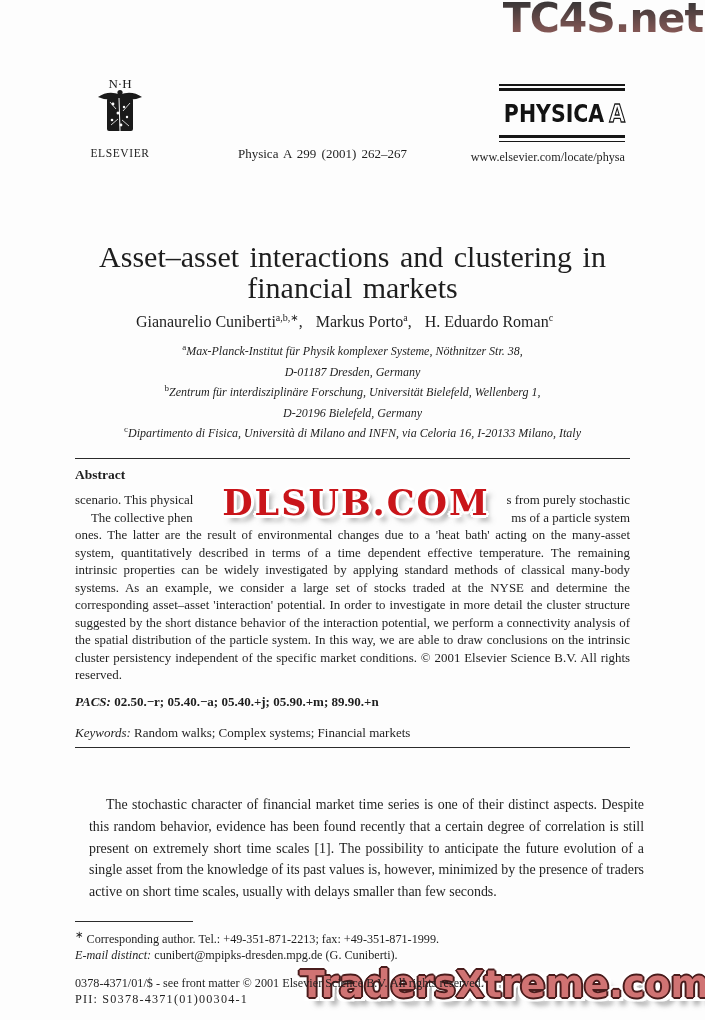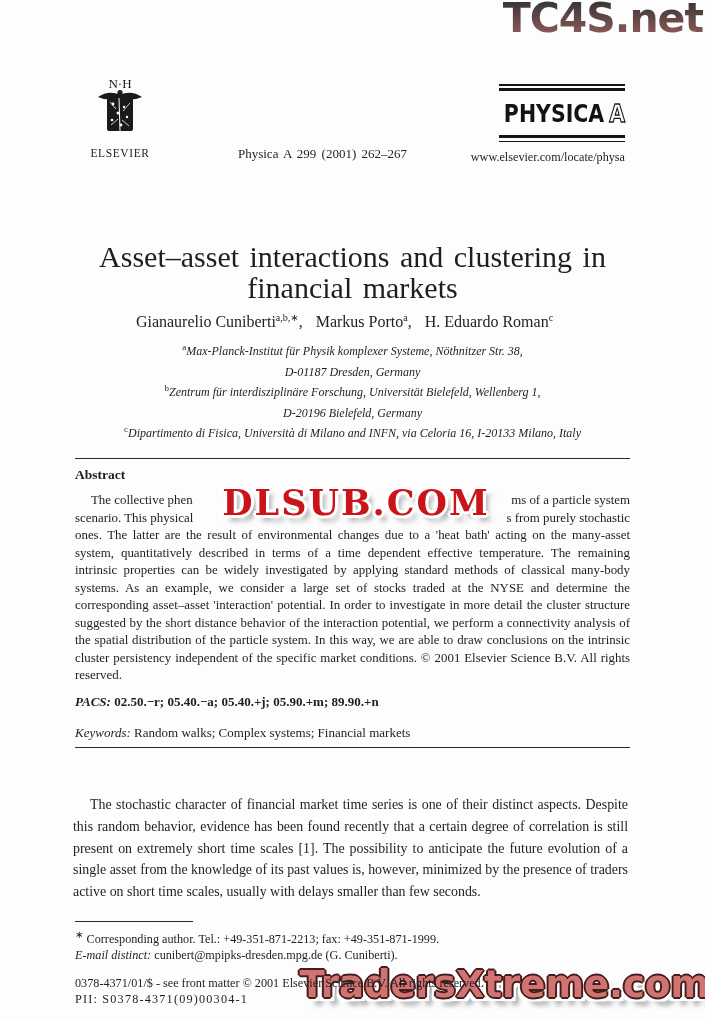--- a/index.html
+++ b/index.html
@@ -63,21 +63,21 @@
             font-size:12.9px;line-height:17.5px;}
   .abs-line{display:flex;justify-content:space-between;}
   .abs-line.first{padding-left:16px;}
   .abs-rest{text-align:justify;}
 
   .pacs{position:absolute;top:694px;left:75px;width:555px;font-size:13px;font-weight:bold;}
   .keywords{position:absolute;top:725px;left:75px;width:555px;font-size:13px;}
   .meta-label{font-style:italic;}
 
   
-  .body-par{position:absolute;top:794px;left:73px;width:555px;font-size:13.9px;
+  .body-par{position:absolute;top:794px;left:89px;width:555px;font-size:13.9px;
             line-height:21.8px;text-align:justify;text-indent:17px;}
 
   
   .fn-rule{position:absolute;top:921px;left:75px;width:118px;height:1px;background:#2b2b2b;}
   .footnote{position:absolute;top:927px;left:75px;width:555px;font-size:12.2px;line-height:15.8px;}
   .footer{position:absolute;top:976px;left:75px;width:555px;font-size:12.2px;line-height:15.5px;}
   .pii{letter-spacing:1.2px;}
 </style>
 </head>
 <body>
@@ -138,27 +138,27 @@
     <div><sup>a</sup><span>Max-Planck-Institut für Physik komplexer Systeme, Nöthnitzer Str. 38,</span></div>
     <div><sup></sup><span>D-01187 Dresden, Germany</span></div>
     <div><sup>b</sup><span>Zentrum für interdisziplinäre Forschung, Universität Bielefeld, Wellenberg 1,</span></div>
     <div><sup></sup><span>D-20196 Bielefeld, Germany</span></div>
     <div><sup>c</sup><span>Dipartimento di Fisica, Università di Milano and INFN, via Celoria 16, I-20133 Milano, Italy</span></div>
   </div>
 
   <div class="rule-h rule-abstract"></div>
   <div class="abstract-head">Abstract</div>
   <div class="abstract">
+    <div class="abs-line">
+      <span>scenario. This physical</span>
+      <span>s from purely stochastic</span>
+    </div>
     <div class="abs-line first">
       <span>The collective phen</span>
       <span>ms of a particle system</span>
-    </div>
-    <div class="abs-line">
-      <span>scenario. This physical</span>
-      <span>s from purely stochastic</span>
     </div>
     <div class="abs-rest">ones. The latter are the result of environmental changes due to a 'heat bath' acting on the many-asset system, quantitatively described in terms of a time dependent effective temperature. The remaining intrinsic properties can be widely investigated by applying standard methods of classical many-body systems. As an example, we consider a large set of stocks traded at the NYSE and determine the corresponding asset–asset 'interaction' potential. In order to investigate in more detail the cluster structure suggested by the short distance behavior of the interaction potential, we perform a connectivity analysis of the spatial distribution of the particle system. In this way, we are able to draw conclusions on the intrinsic cluster persistency independent of the specific market conditions. © 2001 Elsevier Science B.V. All rights reserved.</div>
   </div>
 
   <div class="pacs">
     <span class="meta-label">PACS:</span>
     <span>02.50.−r; 05.40.−a; 05.40.+j; 05.90.+m; 89.90.+n</span>
   </div>
   <div class="keywords">
     <span class="meta-label">Keywords:</span>
@@ -169,16 +169,16 @@
   <div class="body-par">The stochastic character of financial market time series is one of their distinct aspects. Despite this random behavior, evidence has been found recently that a certain degree of correlation is still present on extremely short time scales [1]. The possibility to anticipate the future evolution of a single asset from the knowledge of its past values is, however, minimized by the presence of traders active on short time scales, usually with delays smaller than few seconds.</div>
 
   <div class="fn-rule"></div>
   <div class="footnote">
     <div><sup>∗</sup> <span>Corresponding author. Tel.: +49-351-871-2213; fax: +49-351-871-1999.</span></div>
     <div><span class="meta-label">E-mail distinct:</span> <span>cunibert@mpipks-dresden.mpg.de (G. Cuniberti).</span></div>
   </div>
 
   <div class="footer">
     <div>0378-4371/01/$ - see front matter © 2001 Elsevier Science B.V. All rights reserved.</div>
-    <div class="pii">PII: S0378-4371(09)00304-1</div>
+    <div class="pii">PII: S0378-4371(01)00304-1</div>
   </div>
 
 </div>
 
 </body></html>

